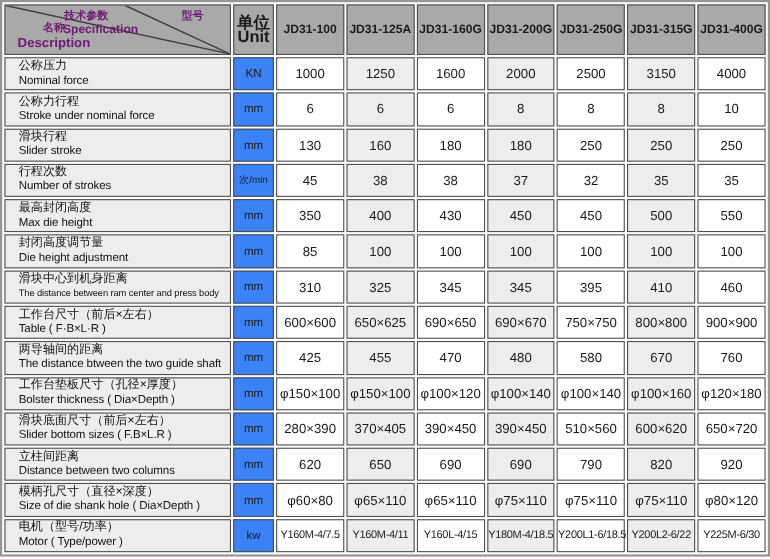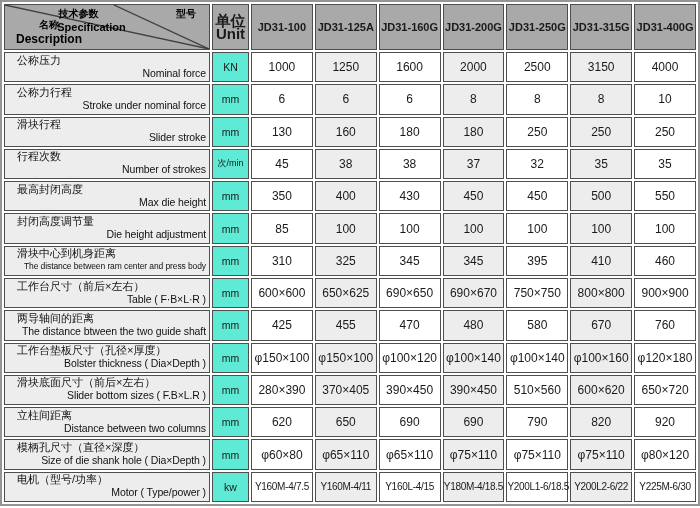--- a/index.html
+++ b/index.html
@@ -19,40 +19,40 @@
     box-sizing:border-box;
   }
   th,td{ border:1px solid #4e4e4e; padding:0; color:#1a1a1a; }
   th{ background:#a9a9a9; font-weight:bold; }
 
   .model-th{ font-size:11px; height:44px; text-align:center; }
   .unit-th{ font-size:15px; line-height:13px; text-align:center; }
 
   .corner-cell{ position:relative; overflow:hidden; }
   .corner-cell svg{ position:absolute; top:0; left:0; width:100%; height:100%; }
-  .corner-cell .c-lbl{ position:absolute; font-weight:bold; color:#000000; }
+  .corner-cell .c-lbl{ position:absolute; font-weight:bold; color:#701a75; }
   .c-spec{ top:2px; left:0; width:72%; text-align:center; }
   .c-spec .zh-s{ font-size:10px; display:block; }
   .c-spec .en-s{ font-size:11px; display:block; margin-left:26px; }
-  .c-type{ top:2px; right:6px; text-align:center; }
+  .c-type{ top:2px; right:17px; text-align:center; }
   .c-type .zh-s{ font-size:10px; display:block; }
   .c-type .en-s{ font-size:15px; display:block;margin-top:35px; }
   .c-name{ bottom:3px; left:11px; text-align:center; }
   .c-name .zh-s{ font-size:10px; display:block; }
   .c-name .en-s{ font-size:12px; display:block; }
 
   .label-cell{
     background:#ededed; text-align:left;
     padding:0 3px 2px 12px; vertical-align:middle;
   }
   .label-cell .zh{ font-size:11px; line-height:13px; color:#111; }
-  .label-cell .en{ font-size:10.5px; line-height:12px; color:#111; letter-spacing:-0.1px; white-space:nowrap;text-align:right; }
+  .label-cell .en{ font-size:10.5px; line-height:12px; color:#111; letter-spacing:-0.1px; white-space:nowrap; }
   .label-cell .en.small{ font-size:8.5px; }
 
-  .unit-cell{ background:#5eead4; text-align:center; font-size:10.5px; vertical-align:middle; }
+  .unit-cell{ background:#3b82f6; text-align:center; font-size:10.5px; vertical-align:middle; }
   .unit-cell.small{ font-size:9px; }
 
   .value-cell{
     background:#ffffff; text-align:center;
     font-size:12px; vertical-align:middle; white-space:nowrap;
   }
   .value-cell.shade{ background:#ededed; }
   .value-cell.t10{ font-size:10px; letter-spacing:-0.3px; }
 </style>
 </head>

